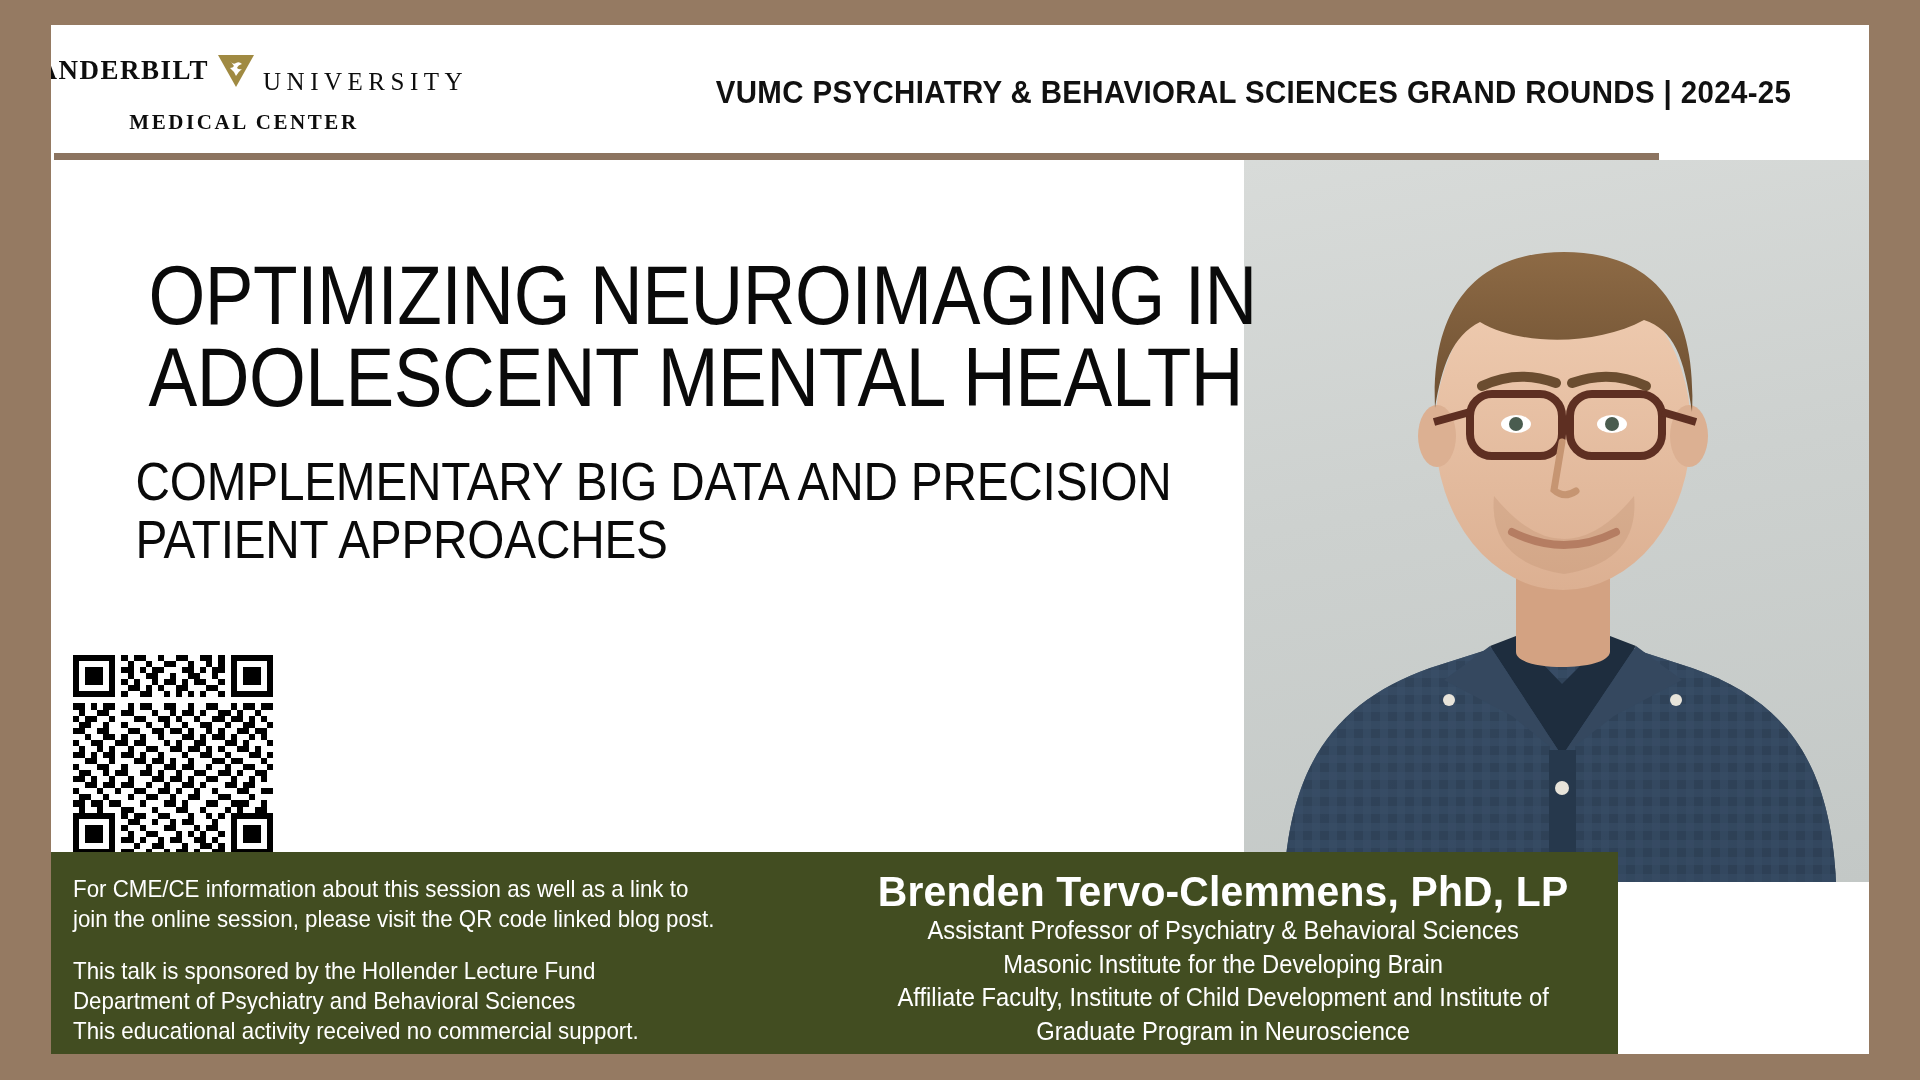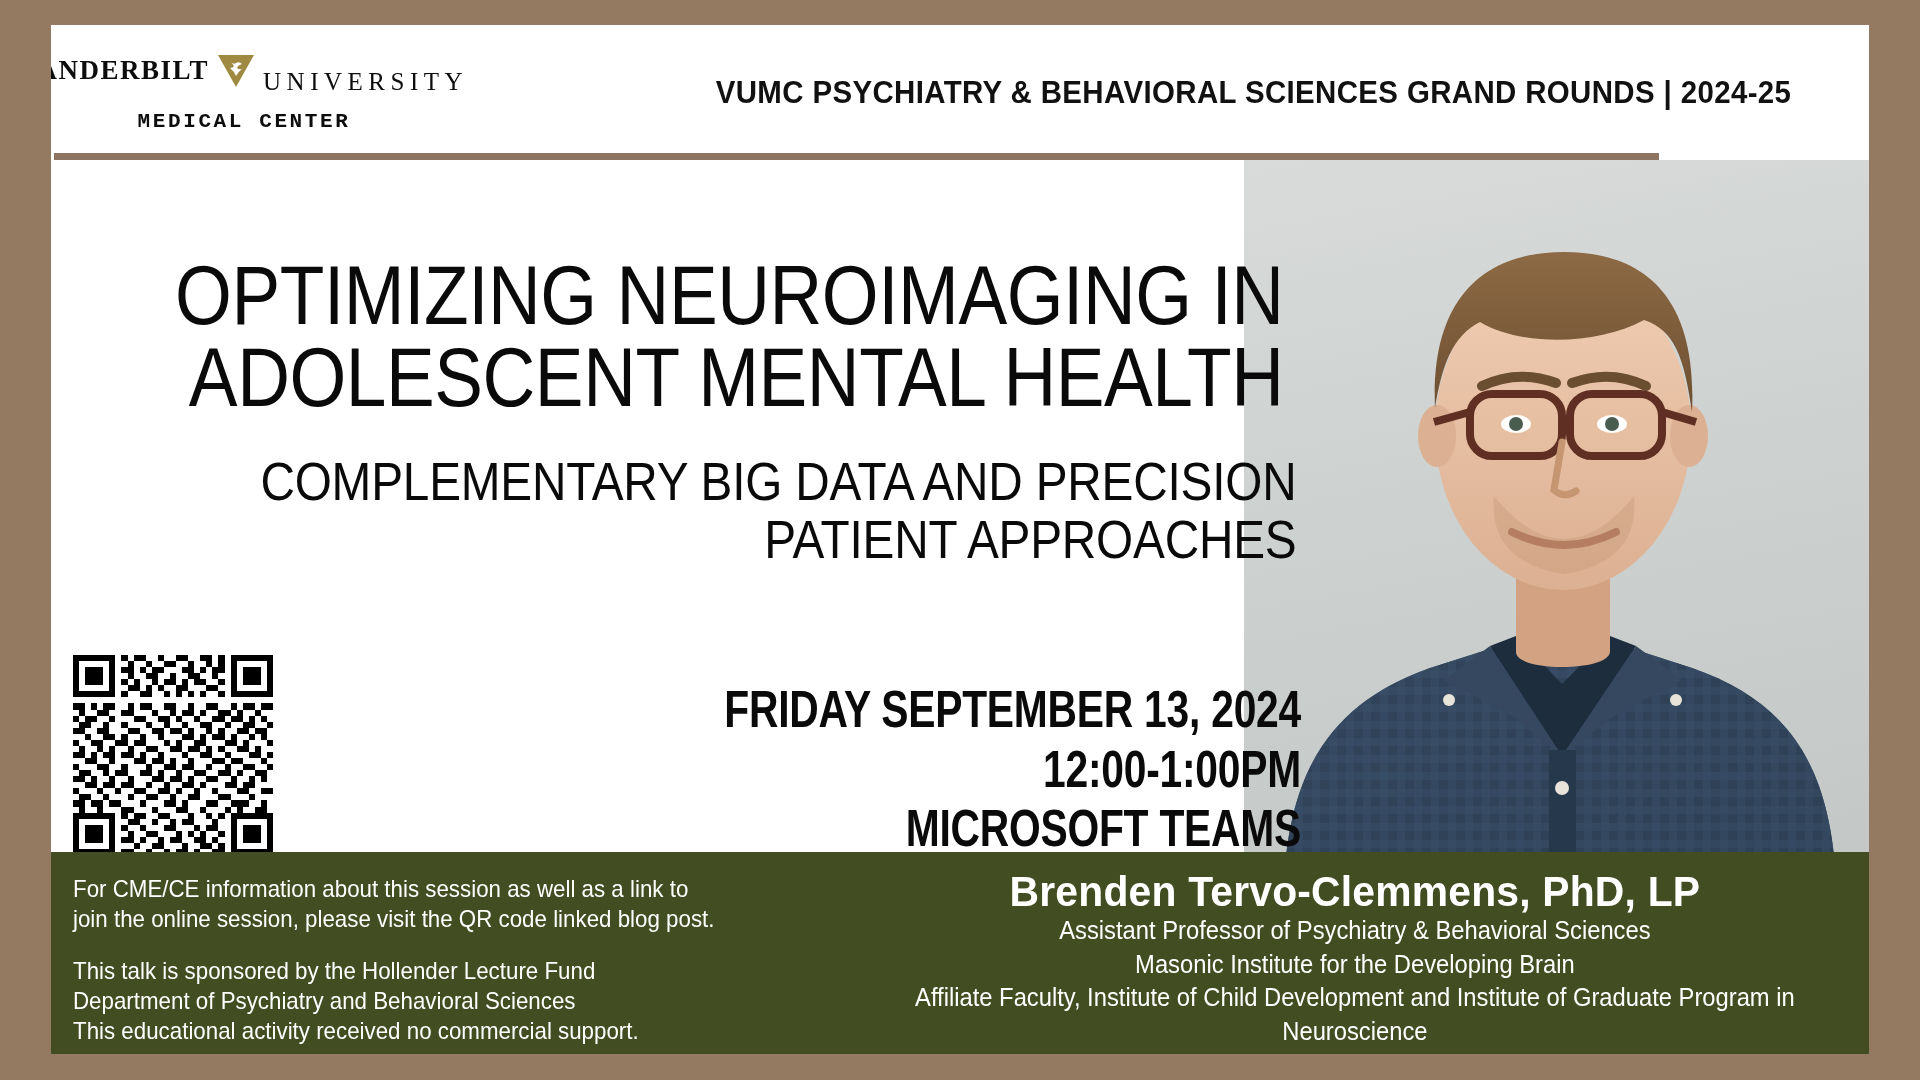--- a/index.html
+++ b/index.html
@@ -52,21 +52,21 @@
   .logo-word-vanderbilt { letter-spacing: 1.5px; }
   .logo-word-university { letter-spacing: 5.5px; font-weight: 400; font-size: 25px; margin-top: 23px; }
   .v-mark {
     display: inline-block;
     width: 40px;
     height: 36px;
     position: relative;
   }
   .v-mark svg { display: block; }
   .logo-line2 {
-    font-family: Liberation Mono, monospace;
+    font-family: Liberation Serif, serif;
     font-weight: 700;
     font-size: 21px;
     letter-spacing: 2.6px;
     color: #0d0d0d;
     margin-top: 14px;
   }
 
   .series-title {
     position: absolute;
     left: 600px;
@@ -108,21 +108,21 @@
     background: linear-gradient(170deg, #d8dbd9 0%, #cdd1cf 45%, #c3c8c6 100%);
   }
   .headshot svg { position: absolute; inset: 0; }
 
   
   .title-area {
     position: absolute;
     left: 20px;
     top: 230px;
     width: 1290px;
-    text-align: right;
+    text-align: left;
   }
   .title-main {
     font-family: "Liberation Sans Narrow", "Liberation Sans", sans-serif;
     font-weight: 300;
     font-size: 83px;
     line-height: 0.99;
     letter-spacing: -0.5px;
     color: #0a0a0a;
     transform: scaleX(0.88);
   }
@@ -164,21 +164,21 @@
     letter-spacing: -0.3px;
     transform: scaleX(0.8);
     transform-origin: right center;
   }
 
   
   .footer {
     position: absolute;
     left: 0;
     bottom: 0;
-    width: 1818px;
+    width: 1567px;
     height: 202px;
     background: #424d21;
     display: flex;
   }
   .footer-left {
     width: 760px;
     padding: 22px 0 0 22px;
     color: #ffffff;
   }
   .cme-p {
@@ -355,25 +355,20 @@
           <path d="M9 27h2v1h-2zM13 27h1v1h-1zM16 27h1v1h-1zM18 27h2v1h-2zM23 27h1v1h-1zM26 27h1v1h-1zM32 27h1v1h-1z"></path>
           <path d="M8 28h1v1h-1zM11 28h1v1h-1zM15 28h2v1h-2zM20 28h1v1h-1zM22 28h2v1h-2zM26 28h1v1h-1zM28 28h3v1h-3zM32 28h1v1h-1z"></path>
           <path d="M9 29h1v1h-1zM12 29h2v1h-2zM17 29h1v1h-1zM19 29h1v1h-1zM21 29h1v1h-1zM24 29h1v1h-1zM26 29h1v1h-1zM28 29h3v1h-3zM32 29h1v1h-1z"></path>
           <path d="M8 30h2v1h-2zM11 30h1v1h-1zM14 30h1v1h-1zM16 30h2v1h-2zM20 30h2v1h-2zM23 30h1v1h-1zM26 30h1v1h-1zM28 30h3v1h-3zM32 30h1v1h-1z"></path>
           <path d="M10 31h1v1h-1zM13 31h2v1h-2zM18 31h1v1h-1zM21 31h2v1h-2zM24 31h1v1h-1zM26 31h1v1h-1zM32 31h1v1h-1z"></path>
           <path d="M8 32h2v1h-2zM12 32h1v1h-1zM15 32h1v1h-1zM17 32h2v1h-2zM20 32h1v1h-1zM23 32h2v1h-2zM26 32h7v1h-7z"></path>
         </g>
       </svg>
     </div>
 
-    <div class="date-block">
-      <div class="date-line">FRIDAY SEPTEMBER 13, 2024</div>
-      <div class="date-line">12:00-1:00PM</div>
-      <div class="date-line">MICROSOFT TEAMS</div>
-    </div>
 
     <div class="footer">
       <div class="footer-left">
         <div class="cme-p">For CME/CE information about this session as well as a link to</div>
         <div class="cme-p">join the online session, please visit the QR code linked blog post.</div>
         <div class="cme-gap"></div>
         <div class="cme-p">This talk is sponsored by the Hollender Lecture Fund</div>
         <div class="cme-p">Department of Psychiatry and Behavioral Sciences</div>
         <div class="cme-p">This educational activity received no commercial support.</div>
       </div>

